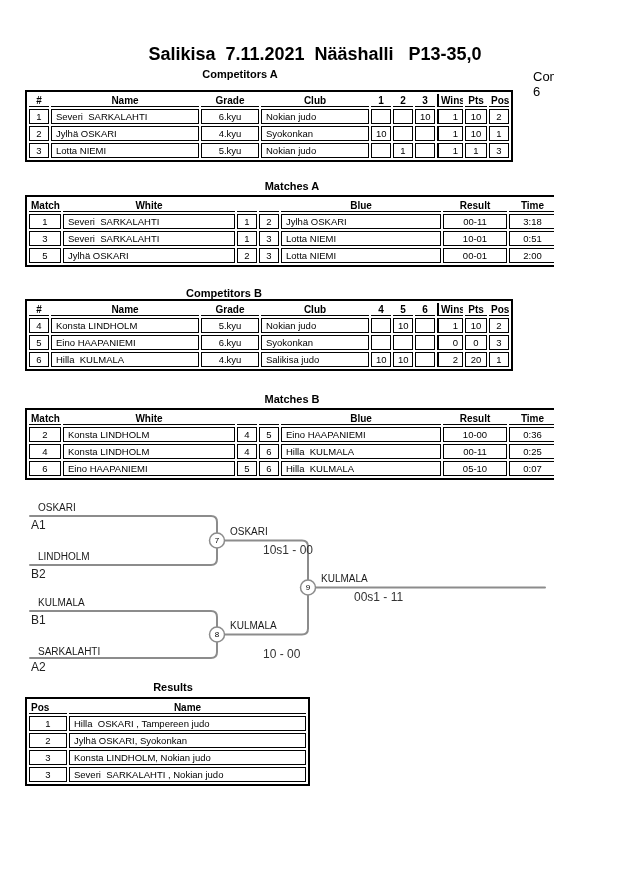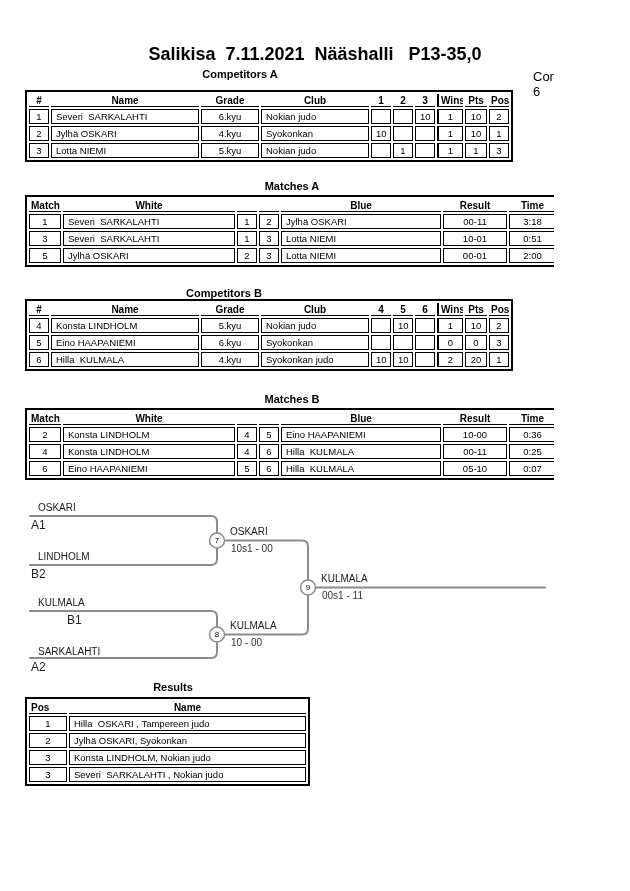--- a/index.html
+++ b/index.html
@@ -14,33 +14,33 @@
   .comp-count { position: absolute; left: 533px; top: 69px; font-size: 13px; }
 
   table { border-collapse: separate; border-spacing: 2px; border: 2px solid #000;
           table-layout: fixed; position: absolute; background: #fff; }
   th { border: none; border-bottom: 1px solid #000; font-size: 10px; font-weight: bold;
        height: 13px; padding: 0 2px; white-space: pre; overflow: hidden; text-align: center; }
   td { border: 1px solid #000; font-size: 9.5px; height: 15px; padding: 0 4px;
        white-space: pre; overflow: hidden; vertical-align: middle; }
   .results-tbl td { height: 15px; }
   .l { text-align: left; } .c { text-align: center; }
-  .thick { border-left: 2px solid #000 !important; }
+  .thick { border-left: 2px solid #000 !important; text-align: right; }
 
   .tbl-competitors-a { left: 25px; top: 90px;  width: 488px; }
   .tbl-matches-a     { left: 25px; top: 195px; width: 535px; }
   .tbl-competitors-b { left: 25px; top: 299px; width: 488px; }
   .tbl-matches-b     { left: 25px; top: 408px; width: 535px; }
   .tbl-results       { left: 25px; top: 697px; width: 285px; }
 
   .bracket { position: absolute; left: 0; top: 495px; width: 630px; height: 185px; }
   .bracket svg { position: absolute; left: 0; top: 0; }
   .b-label { position: absolute; font-size: 10px; color: #1a1a1a; white-space: pre; }
   .b-seed  { position: absolute; font-size: 12px;  color: #222; white-space: pre; }
-  .b-res   { position: absolute; font-size: 10px; color: #333; white-space: pre; }
+  .b-res   { position: absolute; font-size: 12px; color: #333; white-space: pre; margin-left: 32px; }
   .b-num   { position: absolute; font-size: 8px; color: #000; transform: translate(-50%, -50%);
              line-height: 1; }
 </style>
 </head>
 <body>
 
 <div class="page">
 
   <div class="title">Salikisa  7.11.2021  Nääshalli   P13-35,0</div>
   <div class="comp-count">Competitors: 6</div>
@@ -213,21 +213,21 @@
       <td class="c"></td>
       <td class="c"></td>
       <td class="c thick">0</td>
       <td class="c">0</td>
       <td class="c">3</td>
     </tr>
     <tr>
       <td class="c">6</td>
       <td class="l">Hilla  KULMALA</td>
       <td class="c">4.kyu</td>
-      <td class="l">Syokonkan judo</td>
+      <td class="l">Salikisa judo</td>
       <td class="c">10</td>
       <td class="c">10</td>
       <td class="c"></td>
       <td class="c thick">2</td>
       <td class="c">20</td>
       <td class="c">1</td>
     </tr>
   </tbody>
     </table>
 
@@ -295,32 +295,32 @@
         <circle cx="217" cy="45.5" r="7.5"></circle>
         <circle cx="217" cy="139.5" r="7.5"></circle>
         <circle cx="308" cy="92.5" r="7.5"></circle>
       </g>
     </svg>
     <span class="b-label" style="left:38px; top:7px;">OSKARI</span>
     <span class="b-seed" style="left:31px; top:23px;">A1</span>
     <span class="b-label" style="left:38px; top:56px;">LINDHOLM</span>
     <span class="b-seed" style="left:31px; top:72px;">B2</span>
     <span class="b-label" style="left:38px; top:102px;">KULMALA</span>
-    <span class="b-seed" style="left:31px; top:118px;margin-left:36px;">B1</span>
+    <span class="b-seed" style="left:31px; top:118px;">B1</span>
     <span class="b-label" style="left:38px; top:151px;">SARKALAHTI</span>
     <span class="b-seed" style="left:31px; top:165px;">A2</span>
 
     <span class="b-num" style="left:217px; top:46px;">7</span>
     <span class="b-num" style="left:217px; top:140px;">8</span>
     <span class="b-num" style="left:308px; top:93px;">9</span>
 
     <span class="b-label" style="left:230px; top:31px;">OSKARI</span>
     <span class="b-res" style="left:231px; top:48px;">10s1 - 00</span>
     <span class="b-label" style="left:230px; top:125px;">KULMALA</span>
-    <span class="b-res" style="left:231px; top:142px;">10 - 00</span>
+    <span class="b-res" style="left:231px; top:152px;">10 - 00</span>
     <span class="b-label" style="left:321px; top:78px;">KULMALA</span>
     <span class="b-res" style="left:322px; top:95px;">00s1 - 11</span>
   </div>
 
   <div class="heading" style="left:173px; top:681px;">Results</div>
 
   <table class="tbl-results results-tbl">
     <colgroup>
         <col style="width:38px">
         <col style="width:237px">

